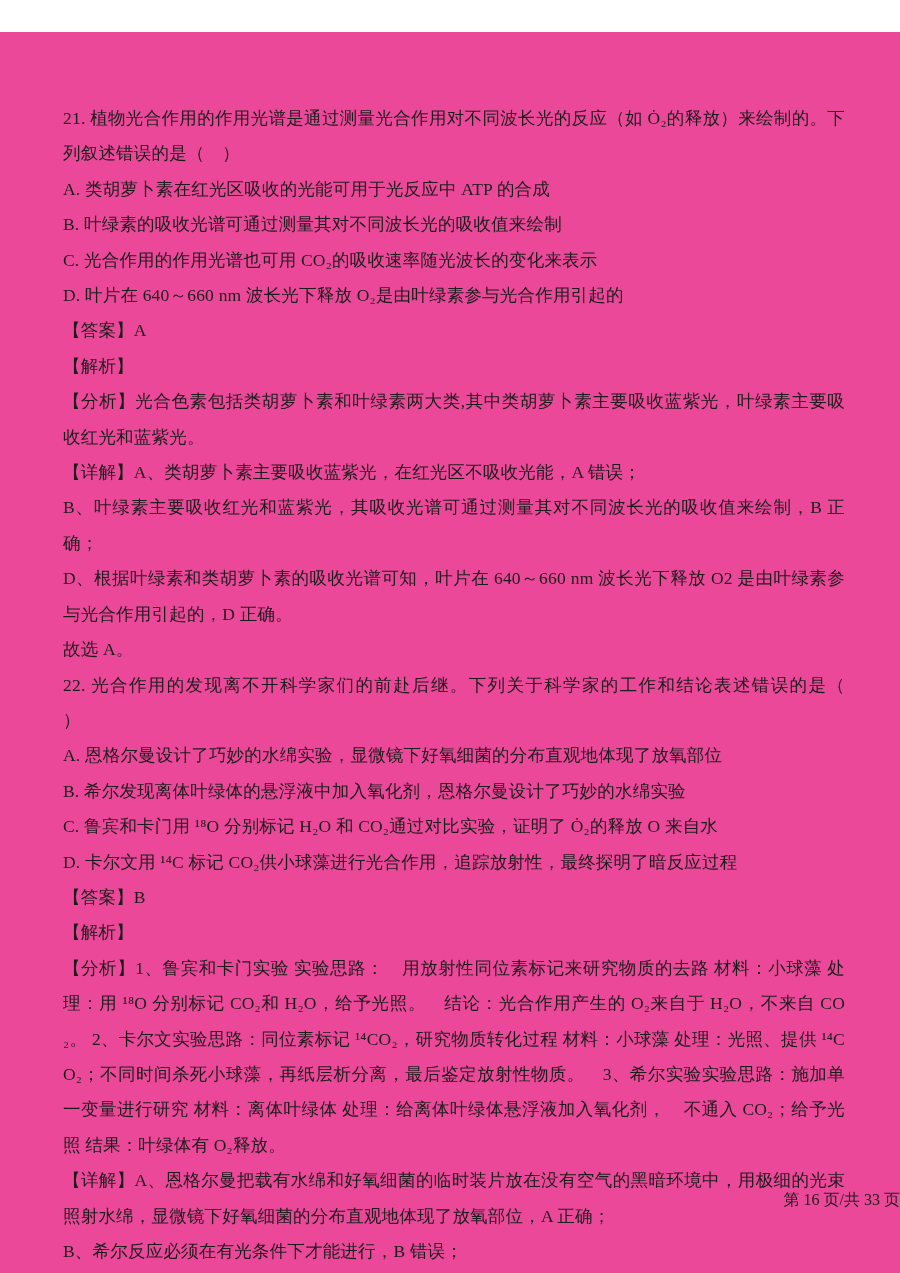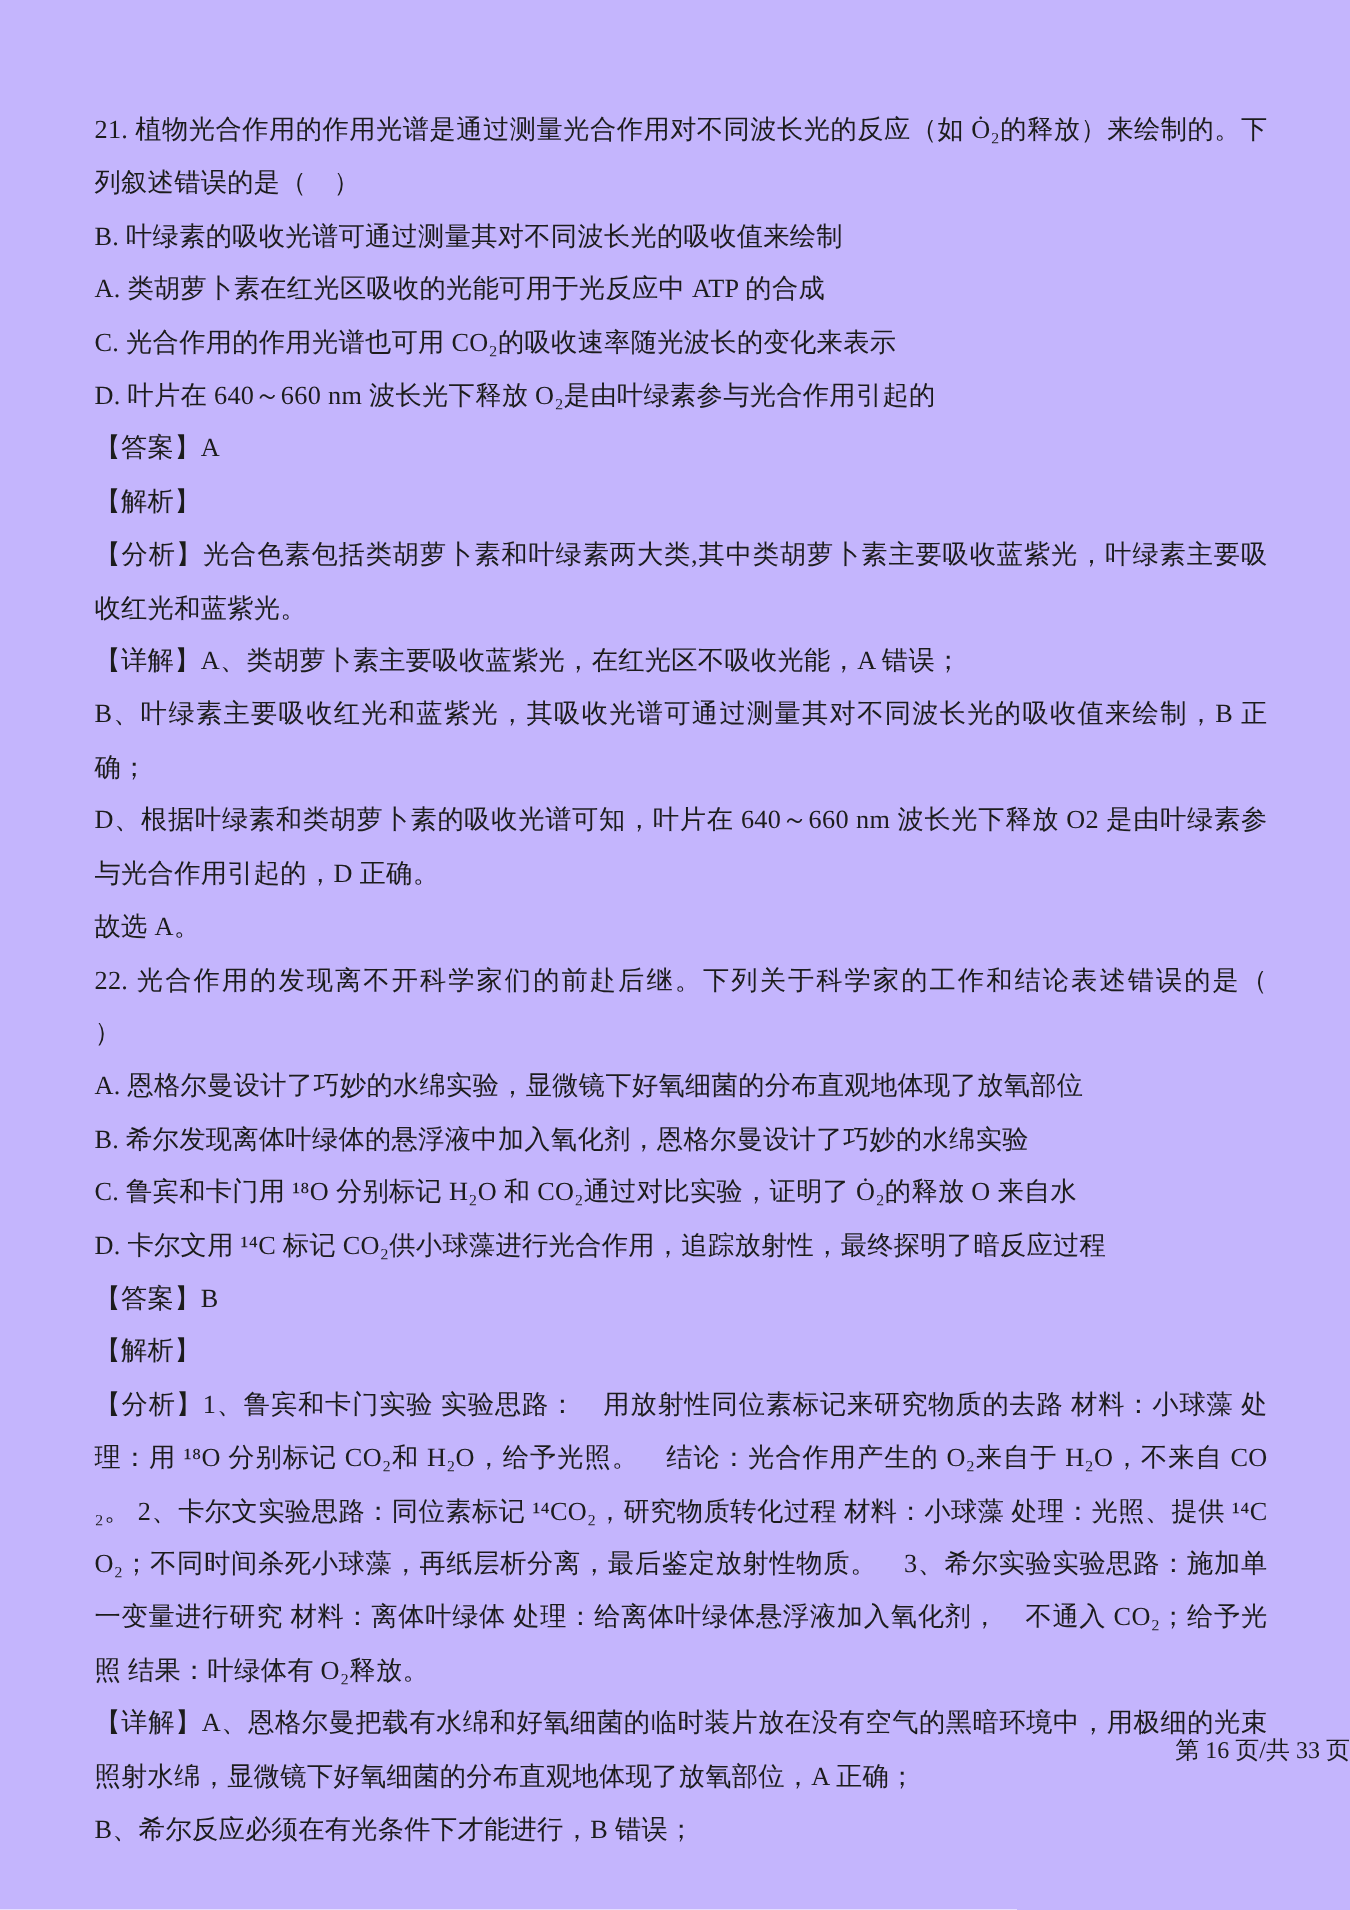--- a/index.html
+++ b/index.html
@@ -11,21 +11,22 @@
     width: 900px;
     height: 1273px;
     position: relative;
     overflow: hidden;
     font-family: "Liberation Serif", "DejaVu Serif", serif;
     color: #1c1c1c;
   }
   .page {
     position: absolute;
     inset: 0;
-    background: #c4b5fd;
+    background: #ec4899;
+    margin-top: 32px;
   }
   .content {
     padding: 69px 55px 0 63px;
   }
   .para {
     margin: 0;
     font-size: 17.5px;
     line-height: 35.4px;
     text-align: justify;
     letter-spacing: 0.2px;
@@ -43,22 +44,22 @@
   }
 </style>
 </head>
 <body>
 
 <div class="page">
   <div class="content">
 
     <section>
       <p class="para">21. 植物光合作用的作用光谱是通过测量光合作用对不同波长光的反应（如 Ȯ₂的释放）来绘制的。下列叙述错误的是（　）</p>
+      <p class="para">A. 类胡萝卜素在红光区吸收的光能可用于光反应中 ATP 的合成</p>
       <p class="para">B. 叶绿素的吸收光谱可通过测量其对不同波长光的吸收值来绘制</p>
-      <p class="para">A. 类胡萝卜素在红光区吸收的光能可用于光反应中 ATP 的合成</p>
       <p class="para">C. 光合作用的作用光谱也可用 CO₂的吸收速率随光波长的变化来表示</p>
       <p class="para">D. 叶片在 640～660 nm 波长光下释放 O₂是由叶绿素参与光合作用引起的</p>
       <p class="para">【答案】A</p>
       <p class="para">【解析】</p>
       <p class="para">【分析】光合色素包括类胡萝卜素和叶绿素两大类,其中类胡萝卜素主要吸收蓝紫光，叶绿素主要吸收红光和蓝紫光。</p>
       <p class="para">【详解】A、类胡萝卜素主要吸收蓝紫光，在红光区不吸收光能，A 错误；</p>
       <p class="para">B、叶绿素主要吸收红光和蓝紫光，其吸收光谱可通过测量其对不同波长光的吸收值来绘制，B 正确；</p>
       <p class="para">D、根据叶绿素和类胡萝卜素的吸收光谱可知，叶片在 640～660 nm 波长光下释放 O2 是由叶绿素参与光合作用引起的，D 正确。</p>
       <p class="para">故选 A。</p>
     </section>

